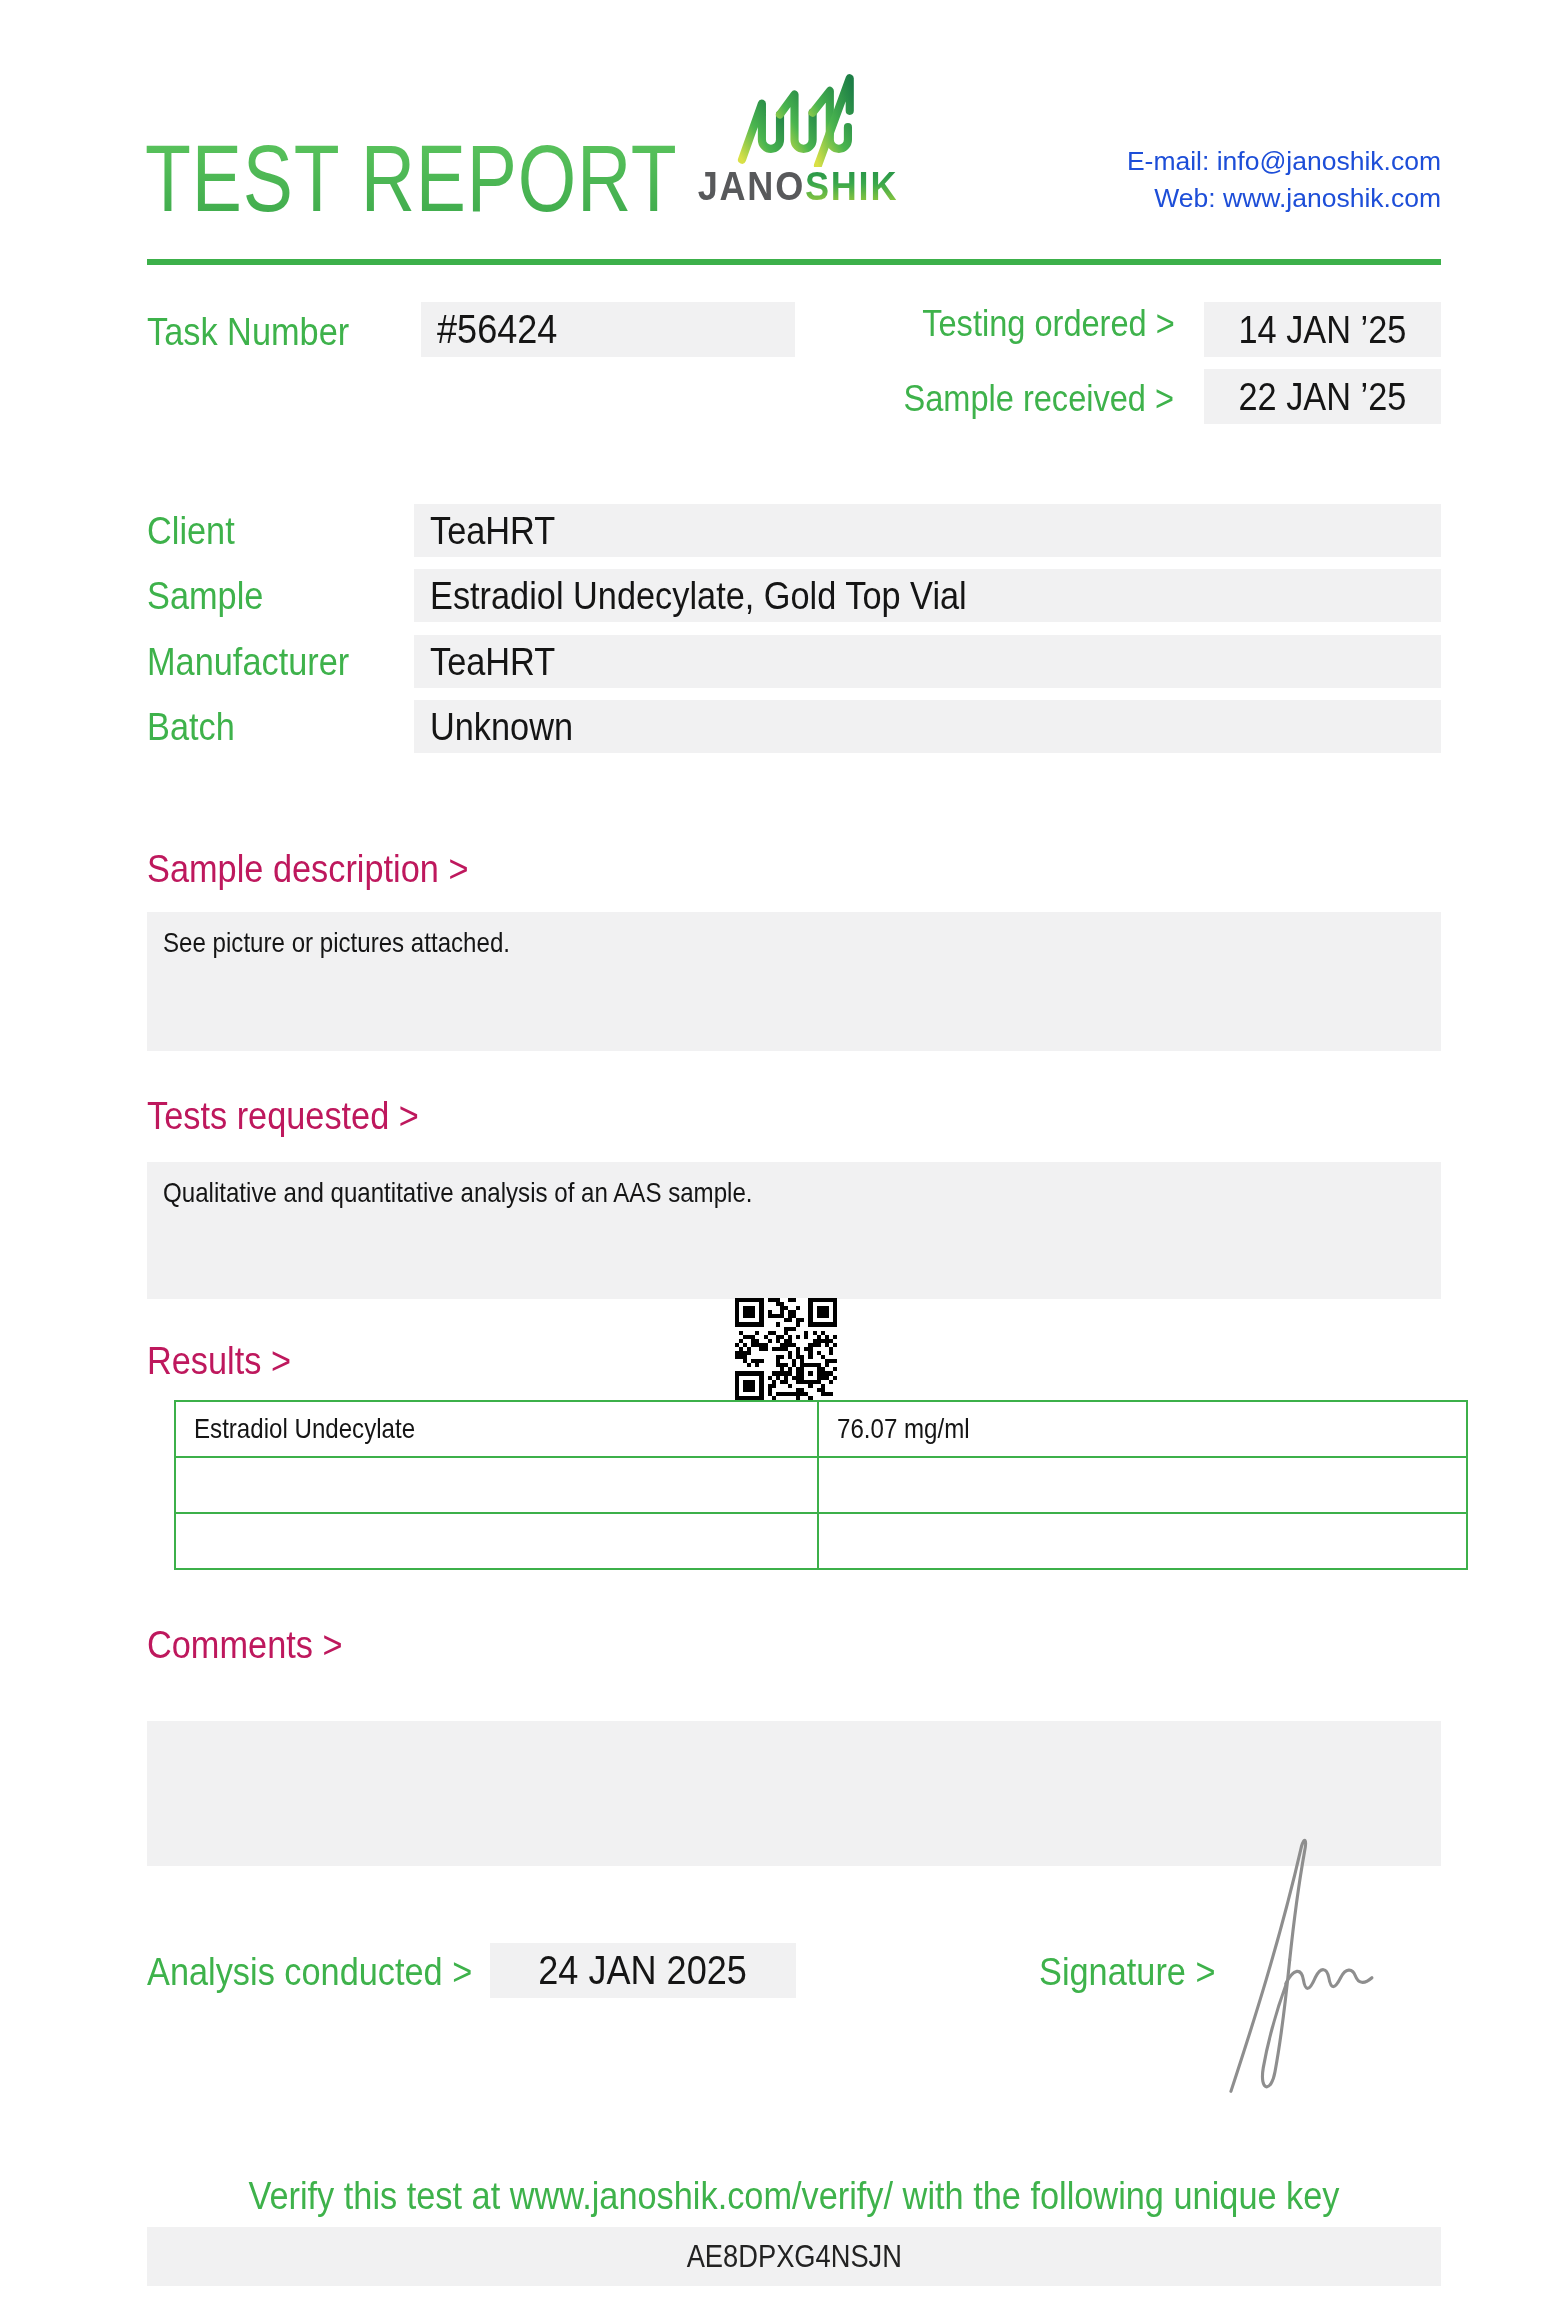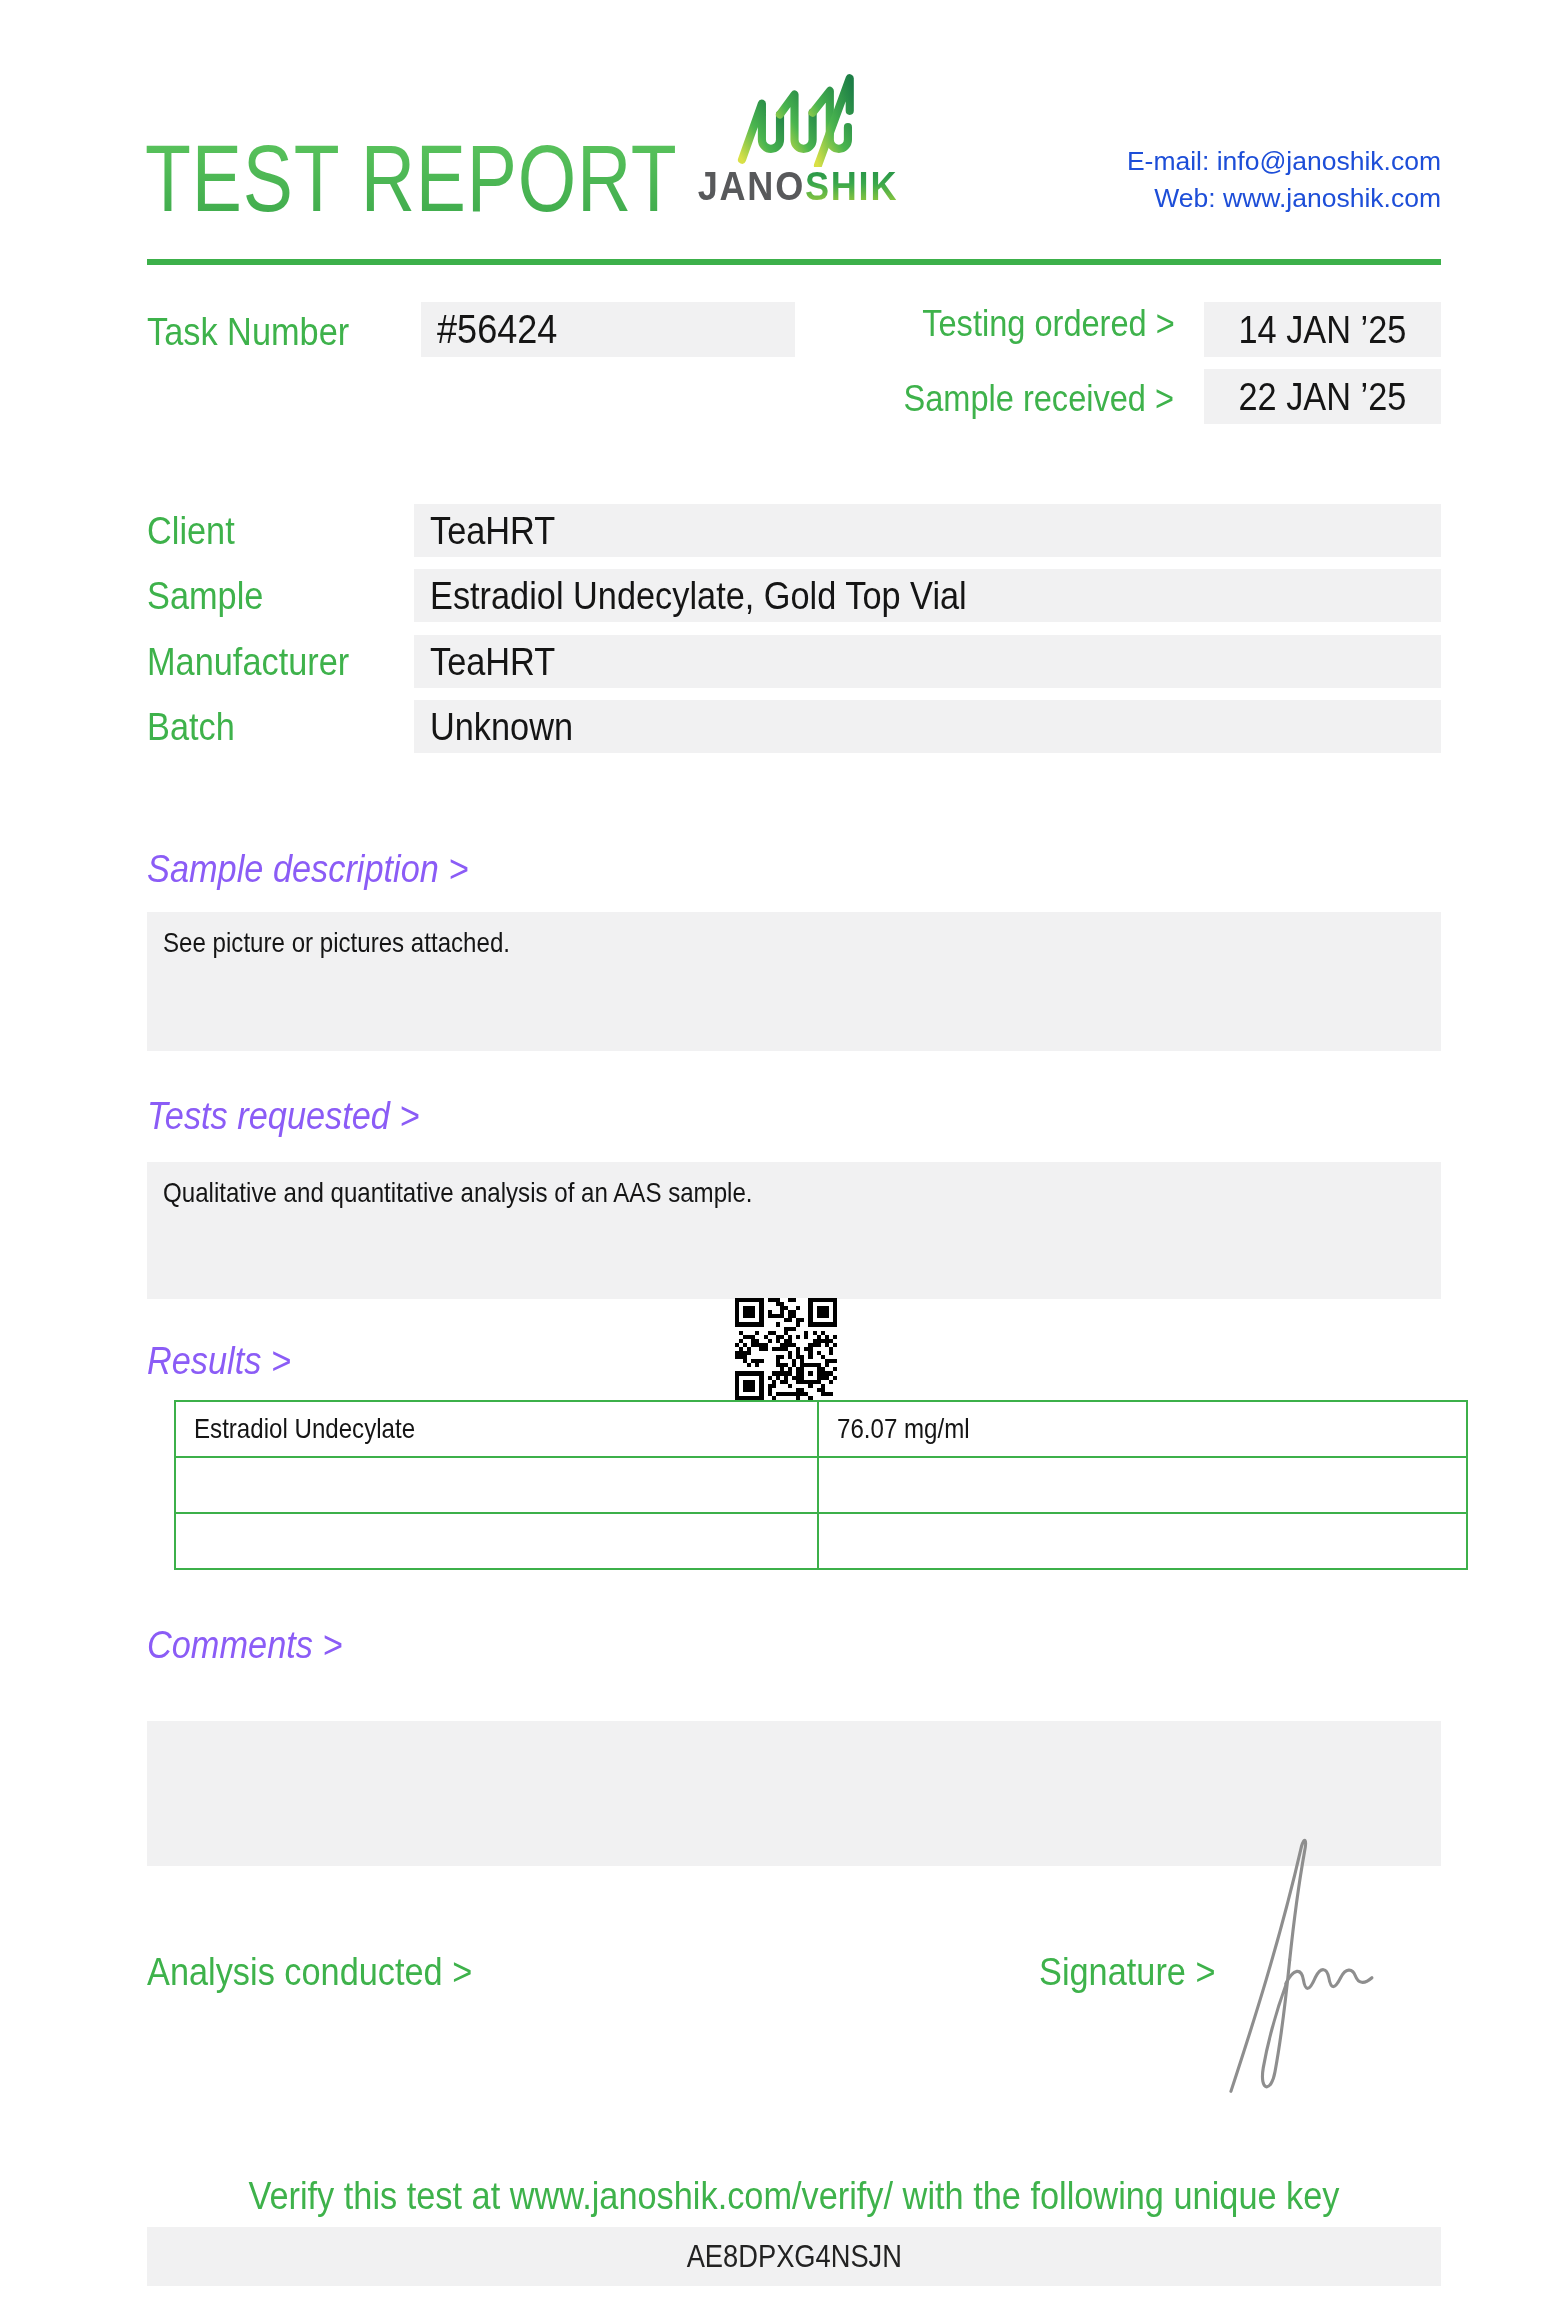--- a/index.html
+++ b/index.html
@@ -5,21 +5,21 @@
   * { margin:0; padding:0; box-sizing:border-box; }
   html,body { background:#fff; }
   body { font-family:"Liberation Sans", sans-serif; color:#151515; }
   .page { position:relative; width:1568px; height:2313px; background:#fff; overflow:hidden; }
   .abs { position:absolute; }
 
   
   .cond   { display:inline-block; transform:scaleX(.88); transform-origin:0 50%; white-space:nowrap; }
   .cond-c { display:inline-block; transform:scaleX(.88); transform-origin:50% 50%; white-space:nowrap; }
   .label  { font-size:39px; color:#3eb24b; }
-  .heading{ font-size:39px; color:#8b5cf6;font-style:italic; }
+  .heading{ font-size:39px; color:#be185d; }
 
   .gbox { background:#f1f1f2; }
 
   .title-txt {
     font-size:94px; font-weight:500; letter-spacing:1px;
     background:linear-gradient(180deg,#5ec75f 0%,#3ba74a 100%);
     -webkit-background-clip:text; background-clip:text; color:transparent;
     display:inline-block; transform:scaleX(.80); transform-origin:0 50%; white-space:nowrap;
   }
   .logo-text { font-size:41px; font-weight:bold; letter-spacing:2px; }
@@ -374,20 +374,23 @@
   <div class="abs heading" style="left:147px; top:1623px;">
     <span class="cond">Comments &gt;</span>
   </div>
   <div class="abs gbox" style="left:147px; top:1721px; width:1294px; height:145px;">
     <div class="box-text"><span class="cond"></span></div>
   </div>
 
   <div class="abs label" style="left:147px; top:1950px;">
     <span class="cond">Analysis conducted &gt;</span>
   </div>
+  <div class="abs gbox" style="left:490px; top:1943px; width:306px; height:55px;">
+    <div class="date-val" style="font-size:41px;"><span class="cond-c">24 JAN 2025</span></div>
+  </div>
 
   <div class="abs label" style="left:1039px; top:1950px;">
     <span class="cond">Signature &gt;</span>
   </div>
   <div class="abs" style="left:1215px; top:1825px;">
     <svg width="167" height="284" viewBox="0 0 170 290">
       <g fill="none" stroke="#8e8e8e" stroke-width="3.2" stroke-linecap="round" stroke-linejoin="round">
         <path d="M16 272 C 38 205 66 118 88 22 C 91 12 94 14 91 28 C 86 56 80 100 76 138"></path>
         <path d="M76 138 C 72 178 66 225 61 252 C 57 274 45 272 49 248 C 54 220 64 185 74 158"></path>
         <path d="M72 162 C 80 146 88 146 90 158 C 92 170 96 170 102 156 C 108 144 114 146 116 156 C 118 168 122 168 128 156 C 133 146 140 146 143 154 C 146 162 152 163 160 156"></path>

